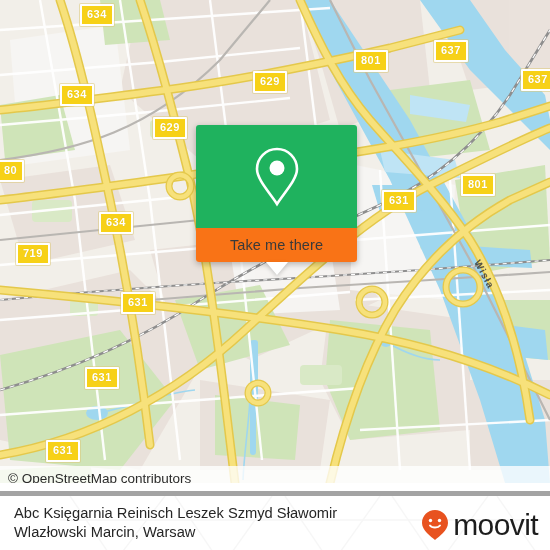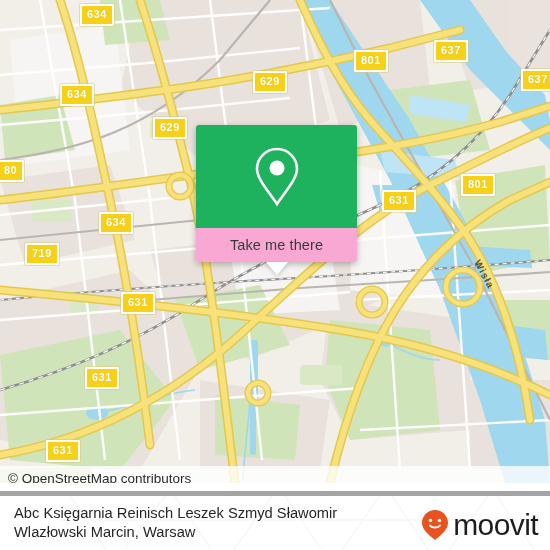--- a/index.html
+++ b/index.html
@@ -57,21 +57,21 @@
     overflow:visible;
   }
   .card-top{
     background:#1fb25e;
     height:103px;
     border-radius:3px 3px 0 0;
     display:flex;align-items:center;justify-content:center;
   }
   .pin-icon{display:block;}
   .card-bottom{
-    background:#f9a8d4;
+    background:#f97316;
     height:34px;
     border-radius:0 0 3px 3px;
     display:flex;align-items:center;justify-content:center;
     position:relative;
   }
   .card-bottom span{
     font-size:14.5px;
     color:#3a3a3a;
     letter-spacing:.1px;
   }
@@ -297,21 +297,21 @@
     <div class="shield" style="left:60px;top:84px;">634</div>
     <div class="shield" style="left:253px;top:71px;">629</div>
     <div class="shield" style="left:354px;top:50px;">801</div>
     <div class="shield" style="left:434px;top:40px;">637</div>
     <div class="shield" style="left:521px;top:69px;">637</div>
     <div class="shield" style="left:153px;top:117px;">629</div>
     <div class="shield" style="left: -3px; top: 160px;">80</div>
     <div class="shield" style="left:382px;top:190px;">631</div>
     <div class="shield" style="left:461px;top:174px;">801</div>
     <div class="shield" style="left:99px;top:212px;">634</div>
-    <div class="shield" style="left:25px;top:243px;">719</div>
+    <div class="shield" style="left:16px;top:243px;">719</div>
     <div class="shield" style="left:121px;top:292px;">631</div>
     <div class="shield" style="left:85px;top:367px;">631</div>
     <div class="shield" style="left:46px;top:440px;">631</div>
 
     <div class="water-label" style="left:482px;top:258px;">Wisła</div>
 
     <div class="card">
       <div class="card-top">
         <svg class="pin-icon" width="48" height="62" viewBox="0 0 48 62">
           <path d="M24 3 C13 3 4 12 4 23 C4 34 18 48 24 58 C30 48 44 34 44 23 C44 12 35 3 24 3 Z" fill="none" stroke="#ffffff" stroke-width="2.6"></path>

